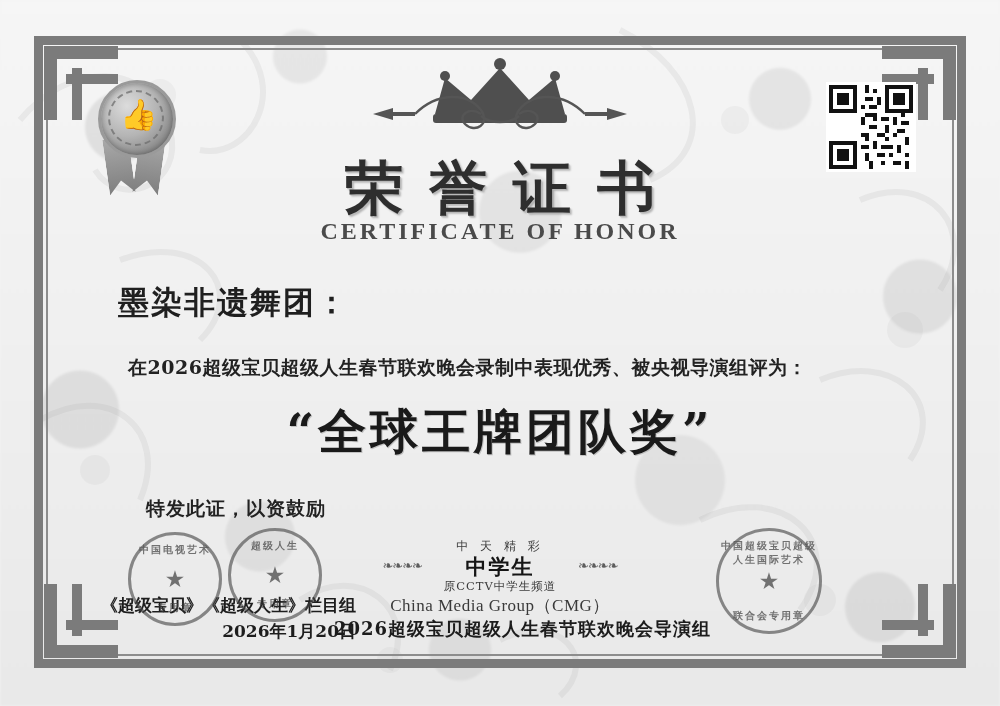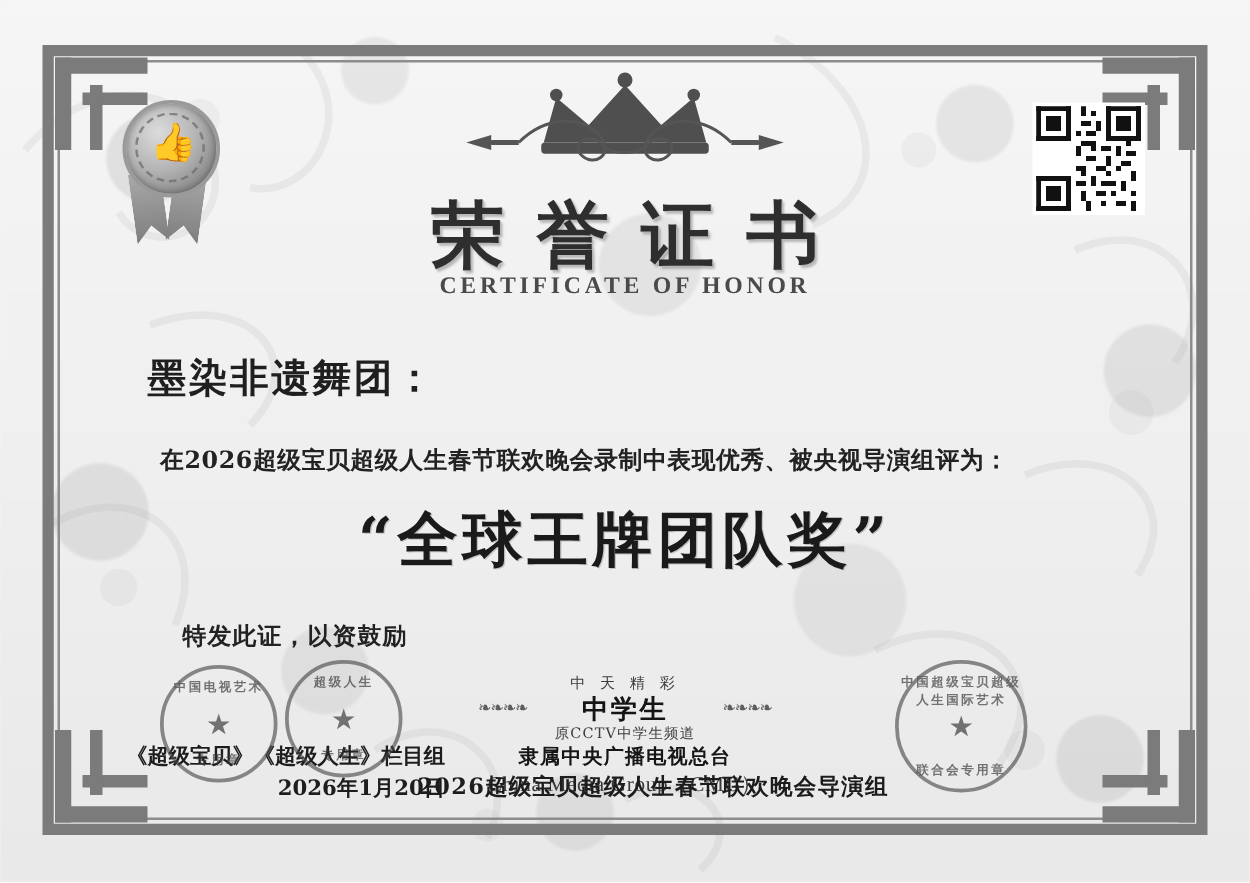--- a/index.html
+++ b/index.html
@@ -168,21 +168,21 @@
     color: #2e2e2e;
     text-shadow: 1px 1px 0 #b9b9b9, 2px 2px 2px rgba(0,0,0,.25);
   }
   .title-en {
     position: absolute;
     left: 0; right: 0;
     top: 218px;
     text-align: center;
     font-family: "Liberation Serif", serif;
     font-weight: bold;
-    font-size: 19px;
+    font-size: 24px;
     letter-spacing: 3px;
     color: #4a4a4a;
   }
 
   .recipient {
     position: absolute;
     left: 118px;
     top: 262px;
     font-family: "DejaVu Serif", "Liberation Serif", serif;
     font-weight: bold;
@@ -518,21 +518,20 @@
     <div>《超级宝贝》《超级人生》栏目组</div>
     <div>2026年1月20日</div>
   </div>
 
   <div class="sig-center">
     <div class="cmg-wings left">❧❧❧❧</div>
     <div class="cmg-wings right">❧❧❧❧</div>
     <div class="cmg-top">中 天 精 彩</div>
     <div class="cmg-main">中学生</div>
     <div class="cmg-sub">原CCTV中学生频道</div>
-    <div class="cmg-line2">隶属中央广播电视总台</div>
     <div class="cmg-en">China Media Group（CMG）</div>
   </div>
 
 
   <div class="stamp stamp-a">
     <div class="arc top">中国电视艺术</div>
     <div class="star">★</div>
     <div class="arc bottom">专用章</div>
   </div>
 

